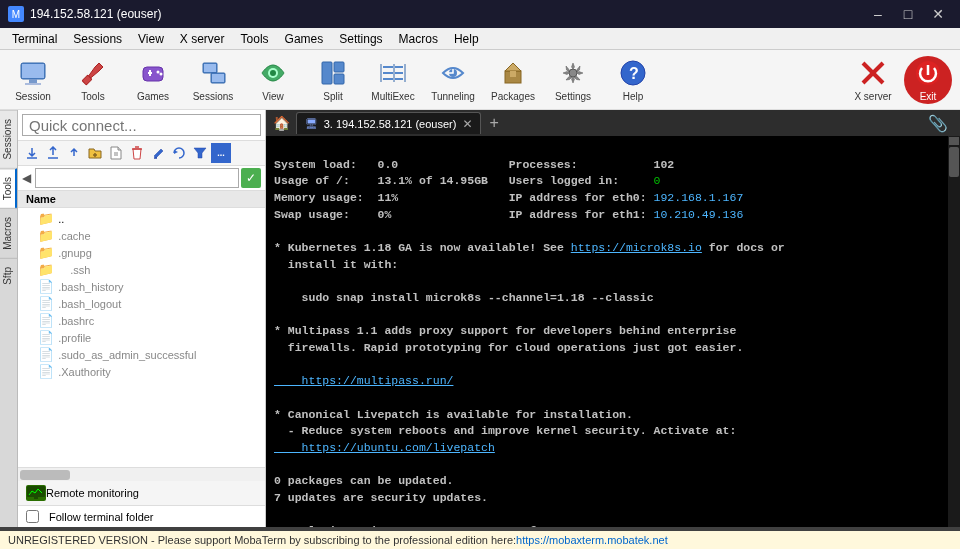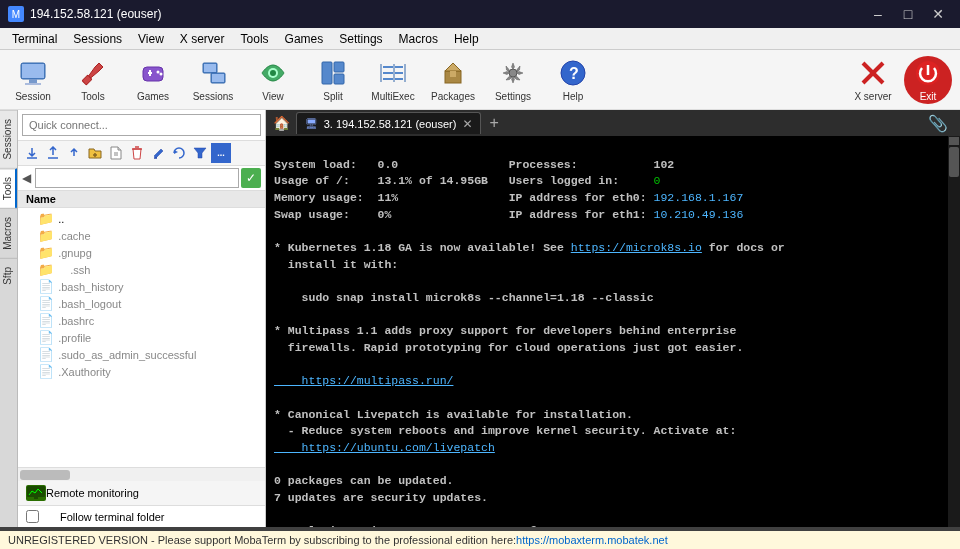--- a/index.html
+++ b/index.html
@@ -165,21 +165,21 @@
       align-items: center;
       justify-content: center;
       border-radius: 2px;
       font-size: 9px;
       color: #0f0;
     }
     .follow-folder {
       display: flex;
       align-items: center;
       padding: 4px 8px;
-      gap: 21px;
+      gap: 10px;
       font-size: 11px;
       cursor: pointer;
     }
     .follow-folder input[type=checkbox] { cursor: pointer; }
 
     
     .tab-bar {
       display: flex;
       align-items: center;
       background: #2d2d2d;
@@ -379,20 +379,30 @@
             <path d="M4 8 L14 8 M4 14 L14 14 M4 20 L14 20" stroke="#5588cc" stroke-width="2"></path>
             <path d="M16 8 L24 8 M16 14 L24 14 M16 20 L24 20" stroke="#5588cc" stroke-width="2"></path>
             <path d="M2 5 L2 23 M15 5 L15 23 M26 5 L26 23" stroke="#3366aa" stroke-width="1"></path>
           </svg>
       </div>
       <span>MultiExec</span>
     </div>
     <div class="toolbar-btn">
       <div class="toolbar-icon">
         <svg width="28" height="28" viewBox="0 0 28 28">
+            <path d="M4 14 Q14 4 24 14 Q14 24 4 14Z" fill="none" stroke="#5588cc" stroke-width="2"></path>
+            <circle cx="14" cy="14" r="4" fill="#5588cc"></circle>
+            <path d="M10 14 L14 14 L14 10" stroke="white" stroke-width="1.5" fill="none"></path>
+          </svg>
+      </div>
+      <span>Tunneling</span>
+    </div>
+    <div class="toolbar-btn">
+      <div class="toolbar-icon">
+        <svg width="28" height="28" viewBox="0 0 28 28">
             <rect x="6" y="12" width="16" height="12" fill="#aa8844" stroke="#886622" stroke-width="1"></rect>
             <polygon points="14,4 6,12 22,12" fill="#ccaa66" stroke="#886622" stroke-width="1"></polygon>
             <rect x="11" y="12" width="6" height="6" fill="#ccaa66"></rect>
           </svg>
       </div>
       <span>Packages</span>
     </div>
     <div class="toolbar-btn">
       <div class="toolbar-icon">
         <svg width="28" height="28" viewBox="0 0 28 28">
@@ -437,21 +447,21 @@
     <div class="vertical-tabs" style="width:18px;background:#d8d8d8;border-right:1px solid #bbb;display:flex;flex-direction:column;">
       <div class="vtab" style="writing-mode:vertical-rl;transform:rotate(180deg);font-size:10px;padding:8px 2px;cursor:pointer;color:#333;border-bottom:1px solid #bbb;text-align:center;background:#e8e8e8;">Sessions</div>
       <div class="vtab active" style="writing-mode:vertical-rl;transform:rotate(180deg);font-size:10px;padding:8px 2px;cursor:pointer;color:#333;border-bottom:1px solid #bbb;text-align:center;background:#fff;border-left:2px solid #0066cc;">Tools</div>
       <div class="vtab" style="writing-mode:vertical-rl;transform:rotate(180deg);font-size:10px;padding:8px 2px;cursor:pointer;color:#333;border-bottom:1px solid #bbb;text-align:center;">Macros</div>
       <div class="vtab" style="writing-mode:vertical-rl;transform:rotate(180deg);font-size:10px;padding:8px 2px;cursor:pointer;color:#333;border-bottom:1px solid #bbb;text-align:center;">Sftp</div>
     </div>
 
     <div class="left-panel" style="width:248px;">
 
       <div class="quick-connect">
-        <input type="text" style="width: 100%; height: 22px; border: 1px solid rgb(170, 170, 170); padding: 0px 6px; font-size: 11px;" placeholder="Quick connect...">
+        <input type="text" style="width: 100%; height: 22px; border: 1px solid rgb(170, 170, 170); padding: 0px 6px; font-size: 15px;" placeholder="Quick connect...">
       </div>
 
       <div class="file-toolbar">
         <div class="file-tb-btn" title="Download">
           <svg width="14" height="14" viewBox="0 0 14 14">
               <path d="M7 2 L7 9 M4 7 L7 10 L10 7" stroke="#3366cc" stroke-width="1.5" fill="none"></path>
               <line x1="2" y1="12" x2="12" y2="12" stroke="#3366cc" stroke-width="1.5"></line>
             </svg>
         </div>
         <div class="file-tb-btn" title="Upload">

